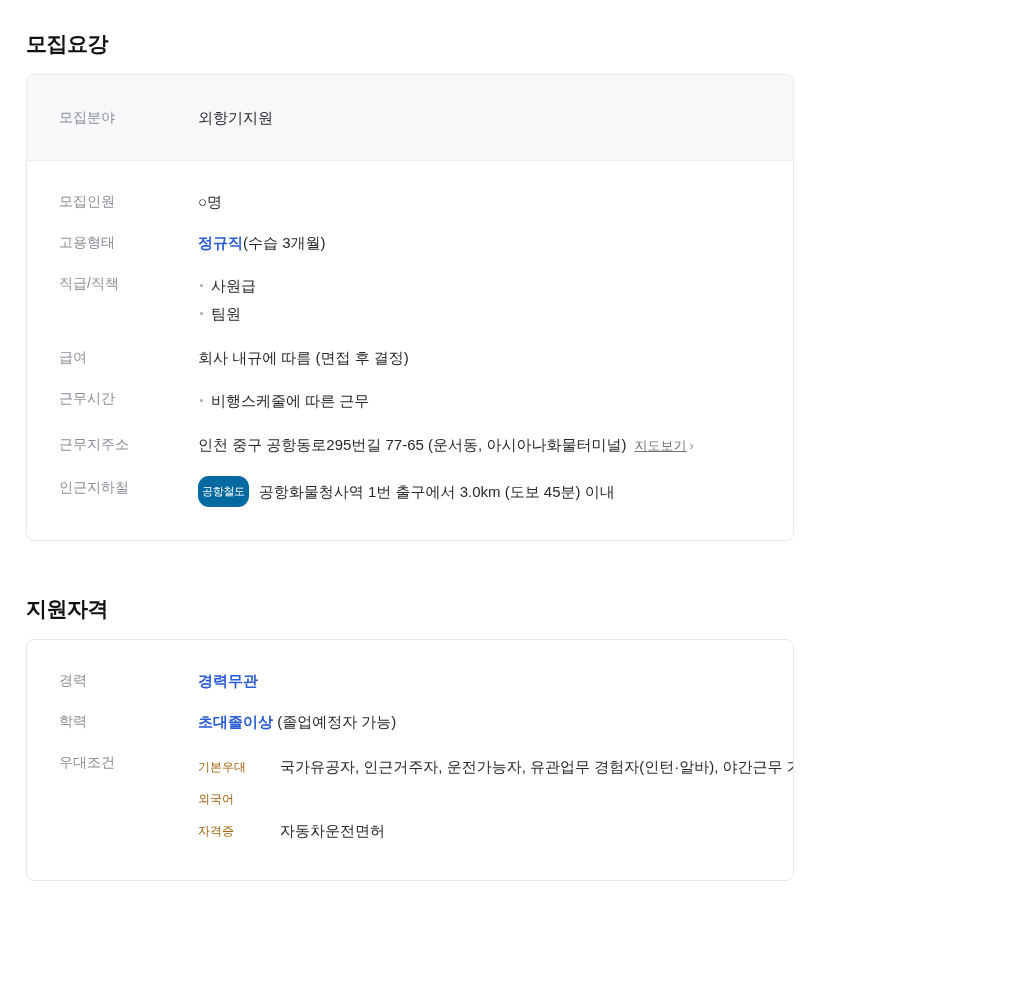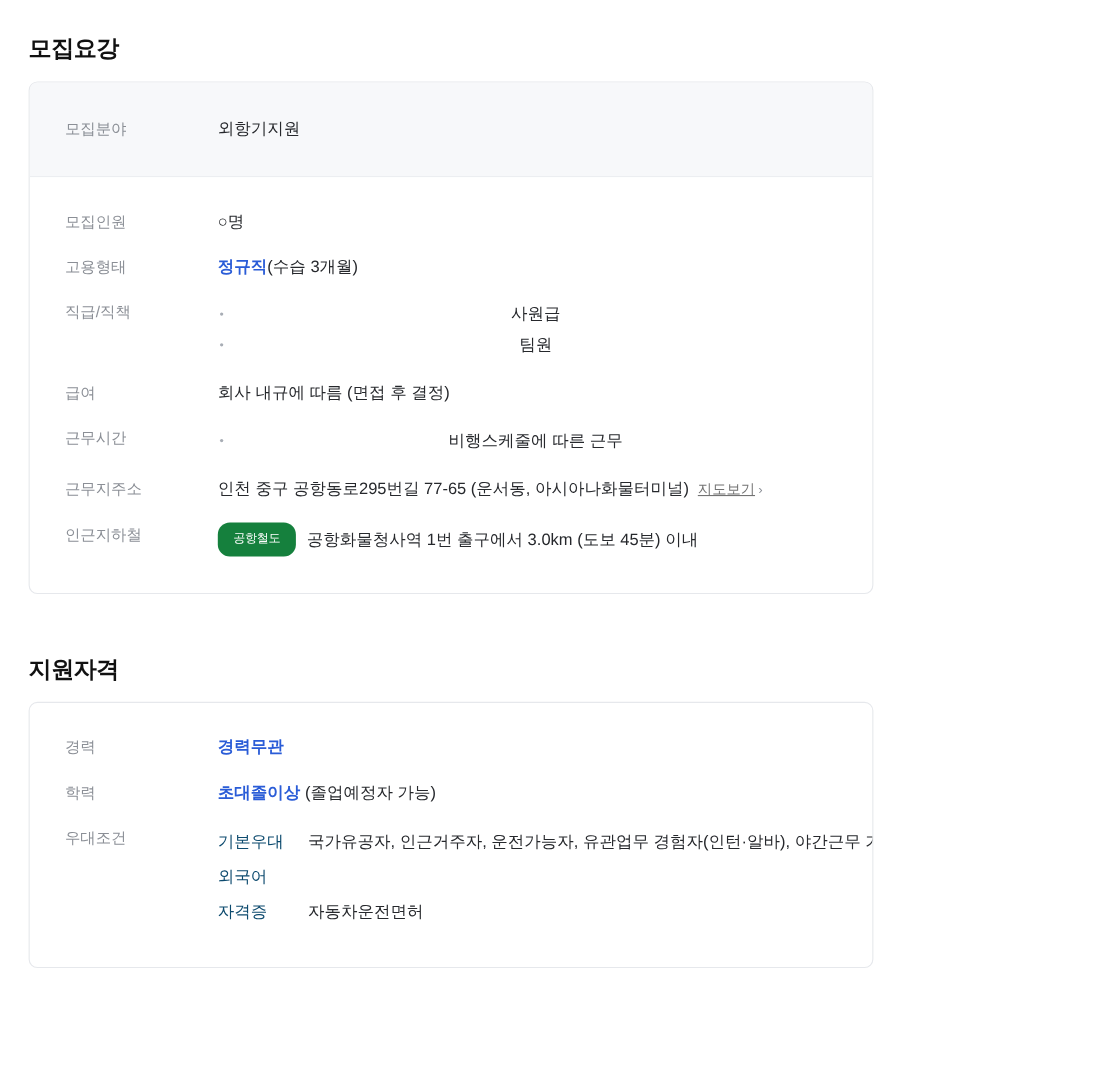--- a/index.html
+++ b/index.html
@@ -64,21 +64,20 @@
     font-weight: bold;
   }
   .value .sub {
     color: #26282c;
     font-weight: normal;
   }
   ul.bullets {
     list-style: none;
     margin: 0;
     padding: 0;
-    text-align: center;
   }
   ul.bullets li {
     position: relative;
     padding-left: 13px;
     line-height: 28px;
     font-size: 15px;
     color: #26282c;
   }
   ul.bullets li::before {
     content: "";
@@ -97,25 +96,25 @@
     margin-left: 8px;
     cursor: pointer;
   }
   .chev {
     font-size: 12px;
     color: #8b8f96;
     margin-left: 3px;
   }
   .subway-badge {
     display: inline-block;
-    background: #15803d;
+    background: #0369a1;
     color: #ffffff;
     font-size: 11px;
     border-radius: 11px;
-    padding: 4px 14px;
+    padding: 4px 4px;
     vertical-align: middle;
     margin-right: 10px;
     letter-spacing: -0.3px;
   }
   .subway-text {
     vertical-align: middle;
     font-size: 15px;
   }
   
   .pref-wrap {
@@ -123,22 +122,22 @@
     flex-direction: column;
   }
   .pref-row {
     display: flex;
     align-items: flex-start;
     padding: 3px 0;
   }
   .pref-label {
     width: 82px;
     min-width: 82px;
-    font-size: 15px;
-    color: #0c4a6e;
+    font-size: 12px;
+    color: #a16207;
     line-height: 26px;
   }
   .pref-value {
     flex: 1;
     font-size: 15px;
     color: #26282c;
     line-height: 26px;
     padding-right: 10px;
   }
   .pref-value.truncate {

